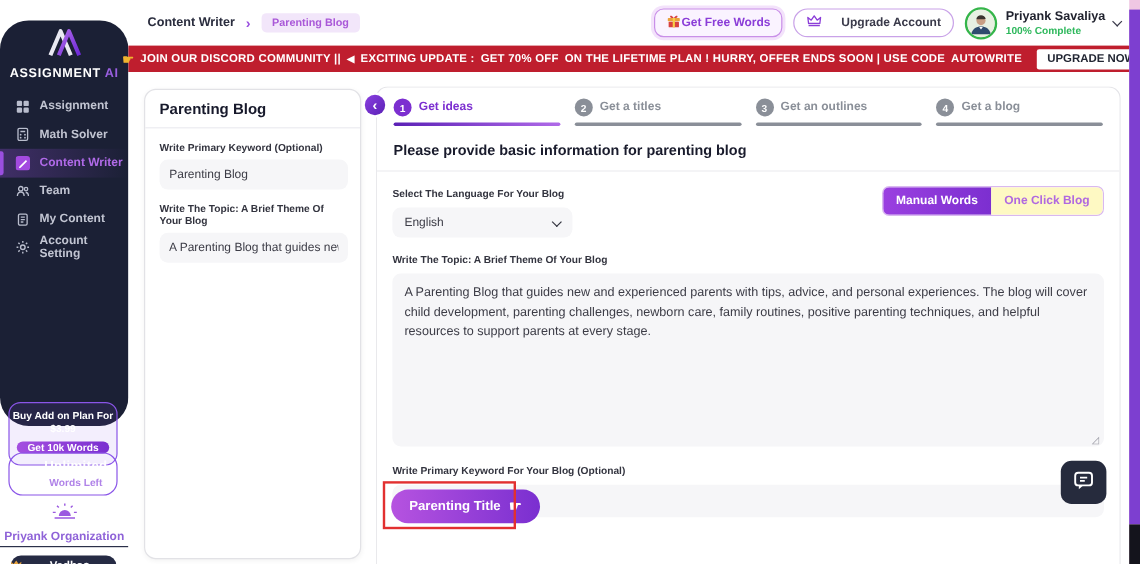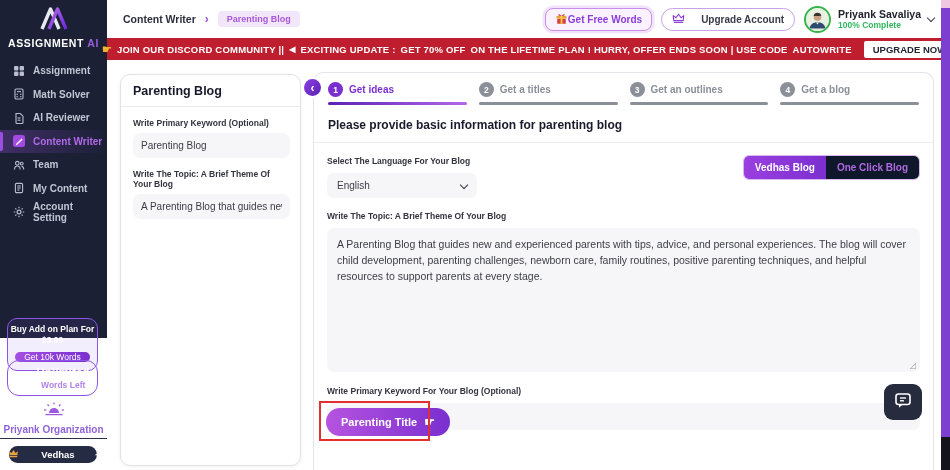--- a/index.html
+++ b/index.html
@@ -1,36 +1,36 @@
 <!DOCTYPE html>
 <html><head>
 <meta charset="utf-8">
 <style>
   * { margin:0; padding:0; box-sizing:border-box; }
   html,body { width:950px; height:470px; overflow:hidden; background:#fff;
     font-family:"Liberation Sans", sans-serif; }
 
   
-  .sidebar { position:absolute; left:0; top:0; width:107px; height:338px; background:#1b2035; }
+  .sidebar { position:absolute; left:0; top:17px; width:107px; height:338px; background:#1b2035;border-radius:24px; }
   .logo-block { display:flex; flex-direction:column; align-items:center; padding-top:3px; }
   .brand { font-size:10.5px; font-weight:bold; letter-spacing:.6px; color:#fff; white-space:nowrap; }
   .brand-accent { color:#9a5fe0; }
   .nav { margin-top:10px; }
   .nav-item { display:flex; align-items:center; gap:8px; height:23.5px; padding-left:13px;
     font-size:10px; font-weight:bold; color:#c2c5d2; position:relative; cursor:pointer; }
   .nav-item .nicon { width:12px; height:12px; display:flex; align-items:center; justify-content:center; }
   .nav-item.active { color:#b06ae8;
     background:linear-gradient(90deg, rgba(150,80,220,.30), rgba(150,80,220,0)); }
   .nav-item.active::before { content:""; position:absolute; left:0; top:2px; bottom:2px; width:3px;
     background:#9a4fe0; border-radius:0 2px 2px 0; }
   .addon-card { position:absolute; left:7px; top:318px; width:91px; border:1.5px solid #8a55e8;
     border-radius:10px; padding:5px 2px 6px; text-align:center; background:rgba(138,85,232,.10); }
   .addon-title { font-size:8.5px; color:#fff; font-weight:bold; line-height:1.3; }
   .addon-btn { margin:4px auto 0; display:inline-block; background:linear-gradient(90deg,#a44fe0,#7a2fd0);
-    color:#fff; font-size:8.5px; font-weight:normal; border:none; border-radius:9px; padding:0 9px; cursor:pointer; }
+    color:#fff; font-size:8.5px; font-weight:bold; border:none; border-radius:9px; padding:0 9px; cursor:pointer; }
   .plan-card { position:absolute; left:7px; top:360px; width:91px; height:36px; border:1.5px solid #8a55e8;
     border-radius:12px; display:flex; align-items:center; justify-content:center; gap:8px; }
   .plan-letter { font-size:13px; font-weight:bold; color:#fff; border-bottom:2px solid #fff; padding:0 2px 1px; }
   .plan-title { font-size:11px; font-weight:bold; color:#fff; letter-spacing:.3px; }
   .plan-sub { font-size:8.5px; color:#b083e8; font-weight:bold; margin-top:2px; text-align:center; }
   .org { position:absolute; top:402px; left:0; width:107px; text-align:center; }
   .org-name { font-size:10px; color:#8f63d8; font-weight:bold; margin-top:3px; }
   .side-divider { position:absolute; top:438px; left:0; width:107px; border-top:1px solid #2b3049; }
   .workspace { position:absolute; top:446px; left:9px; width:88px; height:17px; background:#262b44;
     border-radius:9px; display:flex; align-items:center; justify-content:center; gap:22px;
@@ -99,21 +99,21 @@
     border-bottom:1px solid #ededf1; }
   .form { position:relative; padding:9px 13px 0; }
   .f-label { font-size:8.5px; color:#33343f; font-weight:bold; margin:4px 0 7px; }
   .select { width:150px; background:#f6f6f8; border-radius:7px; padding:7px 10px; font-size:10px;
     color:#3c3c46; display:flex; justify-content:space-between; align-items:center; cursor:pointer; }
   .select .chev { border-color:#33343f; margin-top:-1px; }
   .mode-toggle { position:absolute; right:13px; top:12px; display:flex; border:1px solid #d9b8f0;
     border-radius:6px; overflow:hidden; }
   .mode-manual { background:linear-gradient(90deg,#9a3fe0,#7c2fd0); color:#fff; font-size:10px;
     font-weight:bold; padding:6px 11px; border:none; cursor:pointer; }
-  .mode-oneclick { background:#0f172a; color:#b069e0; font-size:10px; font-weight:bold;
+  .mode-oneclick { background:#fef9c3; color:#b069e0; font-size:10px; font-weight:bold;
     padding:6px 11px; border:none; cursor:pointer; }
   .ta-wrap { position:relative; margin-top:2px; }
   .textarea { width:100%; height:144px; background:#f6f6f8; border:none; border-radius:7px;
     padding:9px 10px; font-size:10.5px; line-height:1.5; color:#3c3c46; font-family:inherit; resize:none; }
   .grip { position:absolute; right:4px; bottom:6px; font-size:8px; color:#9a9aa4; }
   .kw-input { display:block; width:100%; background:#f6f6f8; border:none; border-radius:7px;
     padding:8px 10px; font-size:10px; color:#3c3c46; }
   .gen-annot { position:absolute; left:5px; top:328px; width:111px; height:40px;
     border:2.5px solid #e23030; pointer-events:none; z-index:5; }
   .gen-btn { position:absolute; left:12px; top:335px; background:linear-gradient(90deg,#b653e0,#7a2fd0);
@@ -172,32 +172,20 @@
             <g fill="#b9bdcd">
               <circle cx="4.2" cy="6.2" r=".75"></circle>
               <circle cx="7.8" cy="6.2" r=".75"></circle>
               <circle cx="4.2" cy="8.7" r=".75"></circle>
               <circle cx="7.8" cy="8.7" r=".75"></circle>
             </g>
           </svg>
       </span>
         <span>Math Solver</span>
     </div>
-    <div class="nav-item">
-      <span class="nicon">
-        <svg width="12" height="12" viewBox="0 0 12 12">
-            <g fill="none" stroke="#b9bdcd" stroke-width="1.1">
-              <path d="M3 1.5h4.2L10 4.2v6.3a1 1 0 0 1-1 1H4a1 1 0 0 1-1-1z"></path>
-              <line x1="4.6" y1="6" x2="7.6" y2="6"></line>
-              <line x1="4.6" y1="8.2" x2="7.6" y2="8.2"></line>
-            </g>
-          </svg>
-      </span>
-        <span>AI Reviewer</span>
-    </div>
     <div class="nav-item active">
       <span class="nicon">
         <svg width="12" height="12" viewBox="0 0 12 12">
             <rect width="12" height="12" rx="2.5" fill="#a34ae0"></rect>
             <path d="M3.2 8.8 L7.6 4.4 l1-1 1 1 -1 1 -4.4 4.4 -1.4.4z" fill="#fff"></path>
           </svg>
       </span>
         <span>Content Writer</span>
     </div>
     <div class="nav-item">
@@ -387,21 +375,21 @@
     <div class="mp-heading">Please provide basic information for parenting blog</div>
 
     <div class="form">
       <div class="f-label">Select The Language For Your Blog</div>
       <div class="select">
         <span>English</span>
         <span class="chev"></span>
       </div>
 
       <div class="mode-toggle">
-        <button class="mode-manual">Vedhas Blog</button>
+        <button class="mode-manual">Manual Words</button>
         <button class="mode-oneclick">One Click Blog</button>
       </div>
 
       <div class="f-label" style="margin-top:13px;">Write The Topic: A Brief Theme Of Your Blog</div>
       <div class="ta-wrap">
         <textarea class="textarea" spellcheck="false" style="">A Parenting Blog that guides new and experienced parents with tips, advice, and personal experiences. The blog will cover child development, parenting challenges, newborn care, family routines, positive parenting techniques, and helpful resources to support parents at every stage.</textarea>
         <span class="grip">◿</span>
       </div>
 
       <div class="f-label" style="margin-top:10px;">Write Primary Keyword For Your Blog (Optional)</div>

